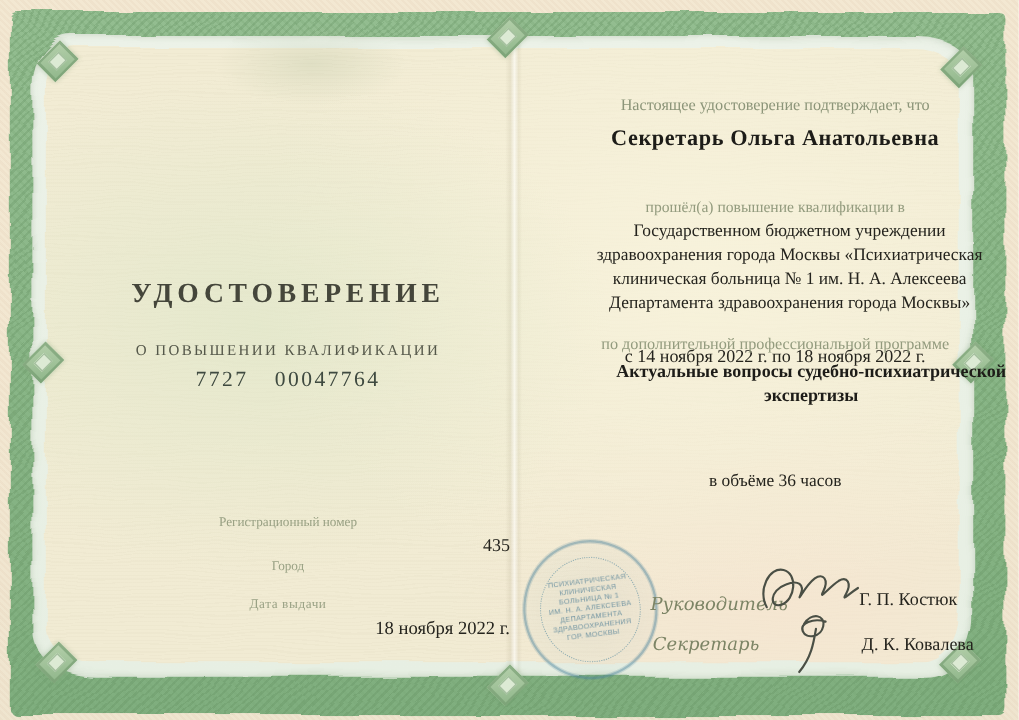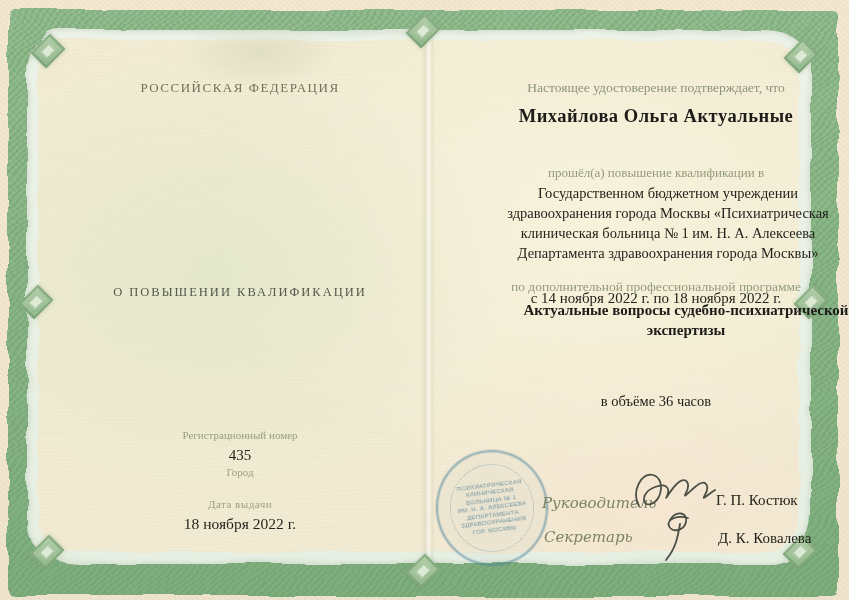--- a/index.html
+++ b/index.html
@@ -51,23 +51,23 @@
     background:linear-gradient(135deg,#b5d0ab,#8fb68a);
     box-shadow:inset 0 0 0 2px rgba(110,150,105,.55), 0 0 4px rgba(110,150,105,.4);
   }
   .ornament::after{
     content:"";position:absolute;inset:6px;background:#dcead4;
     box-shadow:inset 0 0 0 1px rgba(110,150,105,.5);
   }
   
   .abs{position:absolute;}
   .center{text-align:center;}
-  .ink{color:#25241e;}
+  .ink{color:#25241e;text-align:right;}
   .left-col{left:55px;width:370px;}
-  .right-col{left:472px;width:368px;}
+  .right-col{left:462px;width:368px;}
   
   .country{top:80px;font-size:13px;letter-spacing:1.5px;color:#6f7258;}
   .doc-title{top:232px;font-size:23px;letter-spacing:4px;color:#45463b;font-weight:600;}
   .doc-subtitle{top:285px;font-size:12.5px;letter-spacing:2px;color:#55584a;}
   .doc-number{top:306px;font-size:18px;letter-spacing:2px;color:#3f4a40;}
   .doc-number .gap{display:inline-block;width:22px;}
   .doc-kind{top:360px;font-size:14.5px;font-style:italic;color:#8d957a;font-family:"DejaVu Serif","Liberation Serif",serif;}
   .reg-label{top:429px;font-size:11px;color:#98a083;}
   .reg-number{top:447px;font-size:15px;}
   .city-label{top:466px;font-size:11px;color:#9aa285;}
@@ -130,38 +130,41 @@
 
   <div class="ornament" style="left:37px;top:40px;"></div>
   <div class="ornament" style="left:790px;top:45px;"></div>
   <div class="ornament" style="left:36px;top:541px;"></div>
   <div class="ornament" style="left:789px;top:541px;"></div>
   <div class="ornament" style="left:412px;top:20px;"></div>
   <div class="ornament" style="left:412px;top:560px;"></div>
   <div class="ornament" style="left:25px;top:291px;"></div>
   <div class="ornament" style="left:800px;top:291px;"></div>
 
-  <div class="abs center left-col country">РОССИЙСКАЯ ФЕДЕРАЦИЯ</div>
-
+
+  <div class="abs center left-col doc-title">УДОСТОВЕРЕНИЕ</div>
 
   <div class="abs center left-col doc-subtitle">О ПОВЫШЕНИИ КВАЛИФИКАЦИИ</div>
 
+  <div class="abs center left-col doc-number">
+    <span>7727</span><span class="gap"></span><span>00047764</span>
+  </div>
 
 
   <div class="abs center left-col reg-label">Регистрационный номер</div>
   <div class="abs center left-col reg-number ink">435</div>
 
   <div class="abs center left-col city-label">Город</div>
 
   <div class="abs center left-col date-label">Дата выдачи</div>
   <div class="abs center left-col issue-date ink">18 ноября 2022 г.</div>
 
   <div class="abs center right-col confirm">Настоящее удостоверение подтверждает, что</div>
 
-  <div class="abs center right-col holder">Михайлова Ольга Актуальные</div>
+  <div class="abs center right-col holder">Секретарь Ольга Анатольевна</div>
 
   <div class="abs center right-col completed">прошёл(а) повышение квалификации в</div>
 
   <div class="abs center right-col institution">Государственном бюджетном учреждении здравоохранения города Москвы «Психиатрическая клиническая больница № 1 им. Н. А. Алексеева Департамента здравоохранения города Москвы»</div>
 
   <div class="abs center right-col period">с 14 ноября 2022 г. по 18 ноября 2022 г.</div>
 
   <div class="abs center right-col program-label">по дополнительной профессиональной программе</div>
 
   <div class="abs center right-col program-title">Актуальные вопросы судебно-психиатрической экспертизы</div>

